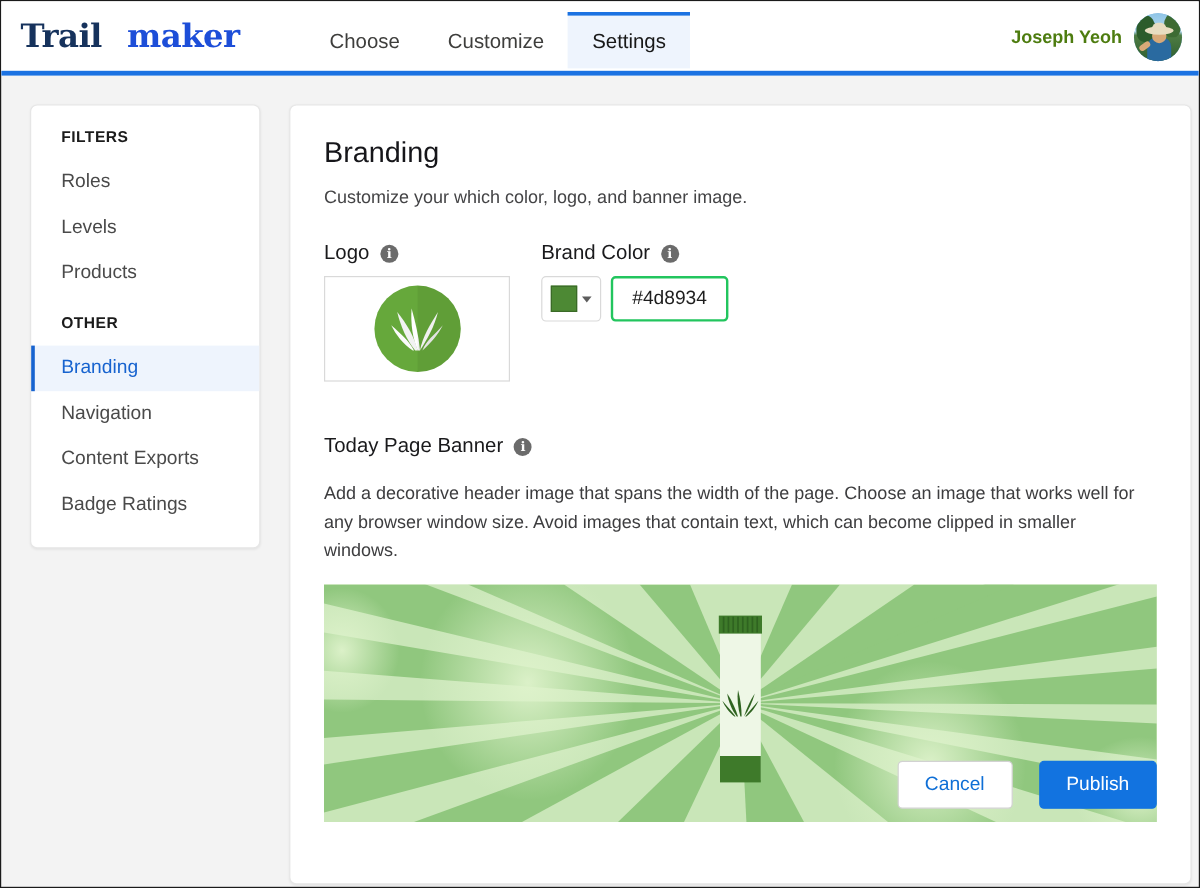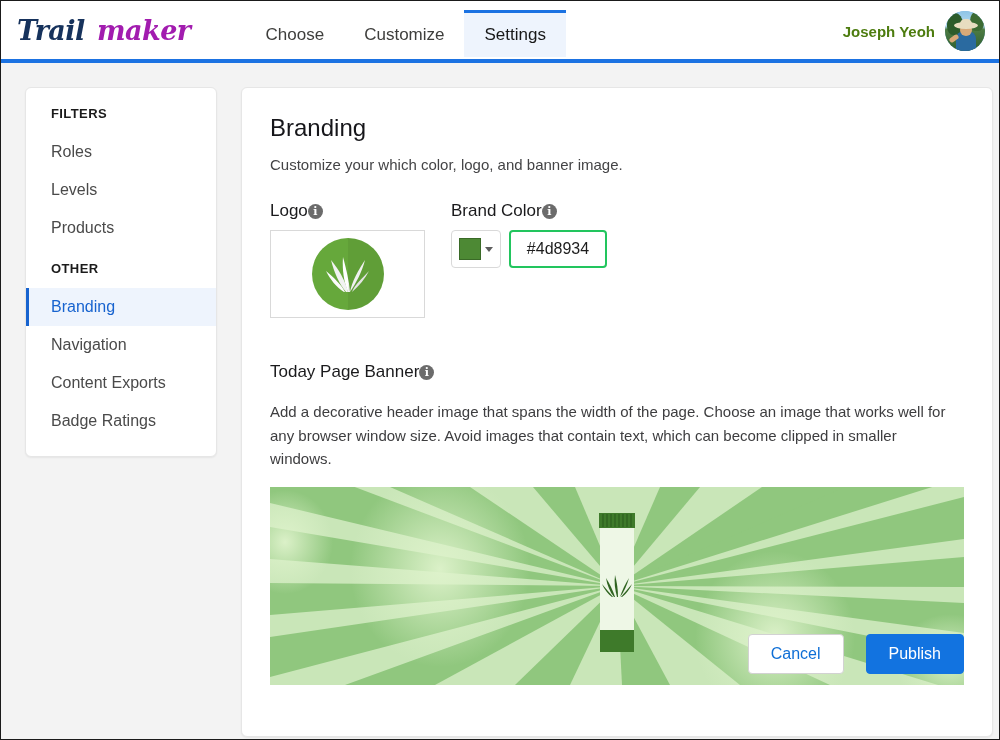--- a/index.html
+++ b/index.html
@@ -23,30 +23,30 @@
     height: 62px;
     background: #ffffff;
     border-bottom: 4px solid #1b72e2;
     display: flex;
     align-items: center;
   }
   .brand-logo {
     margin-left: 16px;
     font-family: "DejaVu Serif", serif;
     font-size: 27px;
-    font-style: italic;
     font-weight: bold;
     letter-spacing: -0.5px;
     white-space: nowrap;
     line-height: 1;
     display: flex;
     align-items: baseline;
+    gap: 20px;
   }
   .brand-trail { color: #16325c; }
-  .brand-maker { color: #a21caf; margin-left: 12px; }
+  .brand-maker { color: #1d4ed8; margin-left: 1px; }
 
   .nav {
     display: flex;
     align-items: stretch;
     height: 62px;
     margin-left: 55px;
   }
   .nav-tab {
     display: flex;
     align-items: center;
@@ -159,20 +159,21 @@
   }
   .page-sub {
     font-size: 15px;
     color: #444446;
     margin-bottom: 28px;
   }
 
   .field-label-row {
     display: flex;
     align-items: center;
+    gap: 9px;
     margin-bottom: 9px;
   }
   .field-label {
     font-size: 17px;
     color: #1a1a1c;
   }
   .info-icon {
     width: 15px; height: 15px;
     border-radius: 50%;
     background: #6b6b6b;

